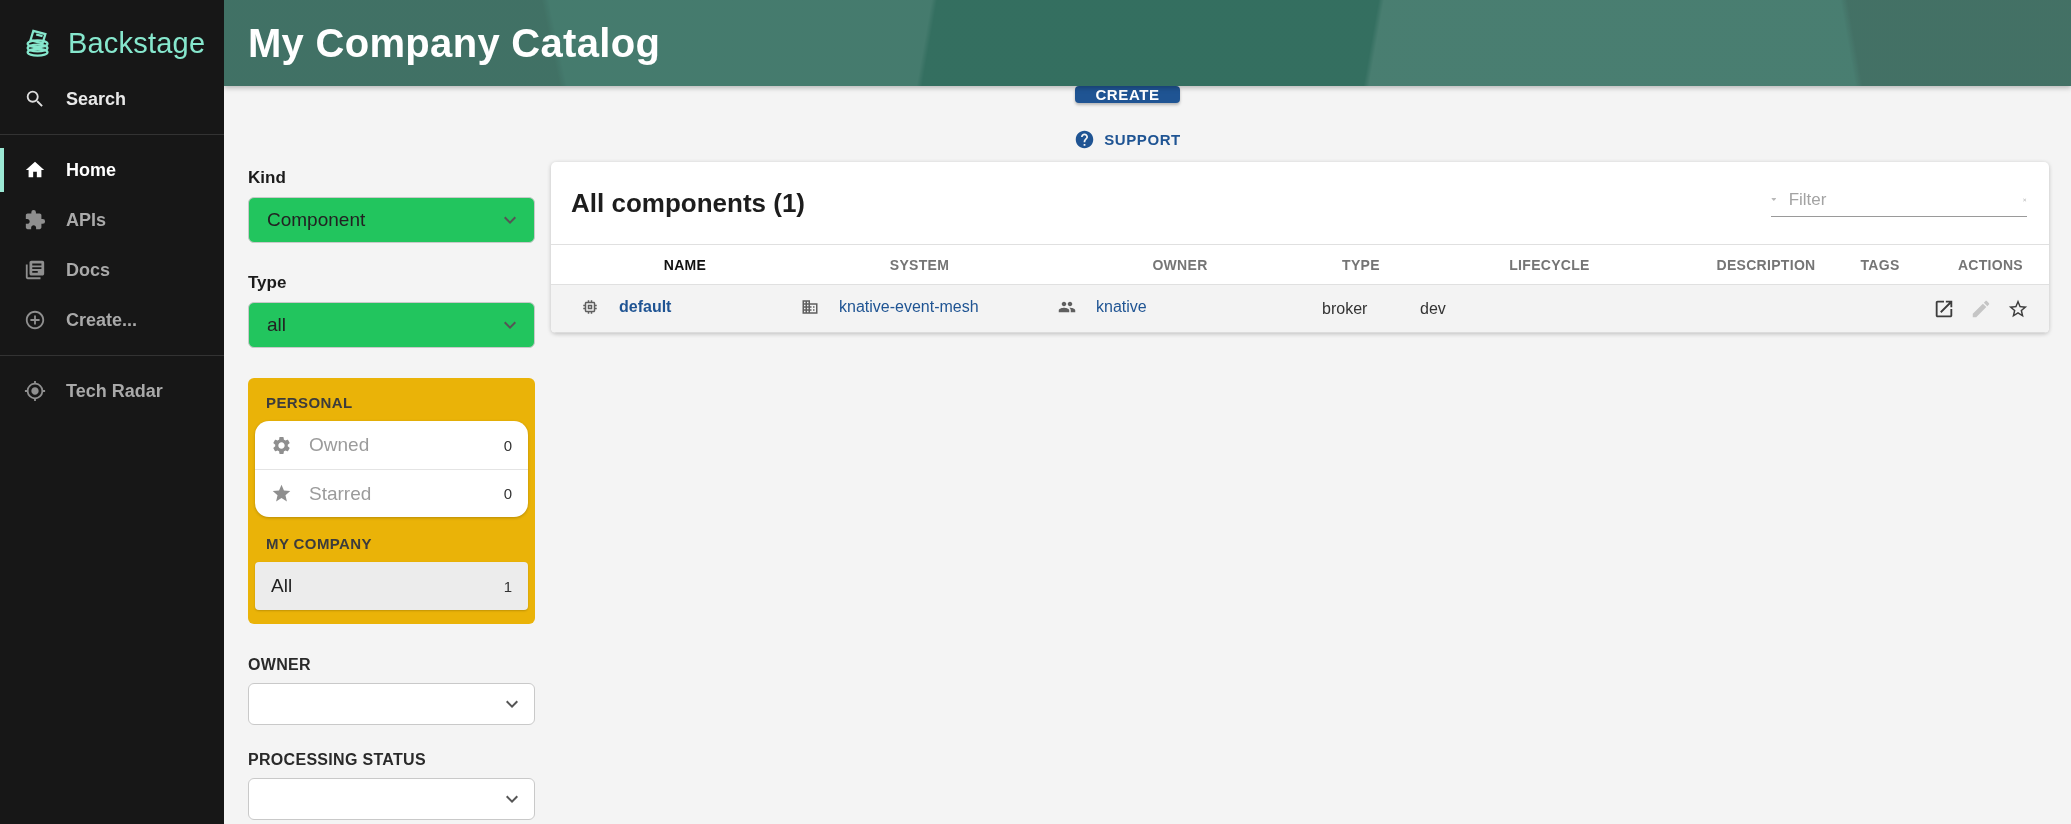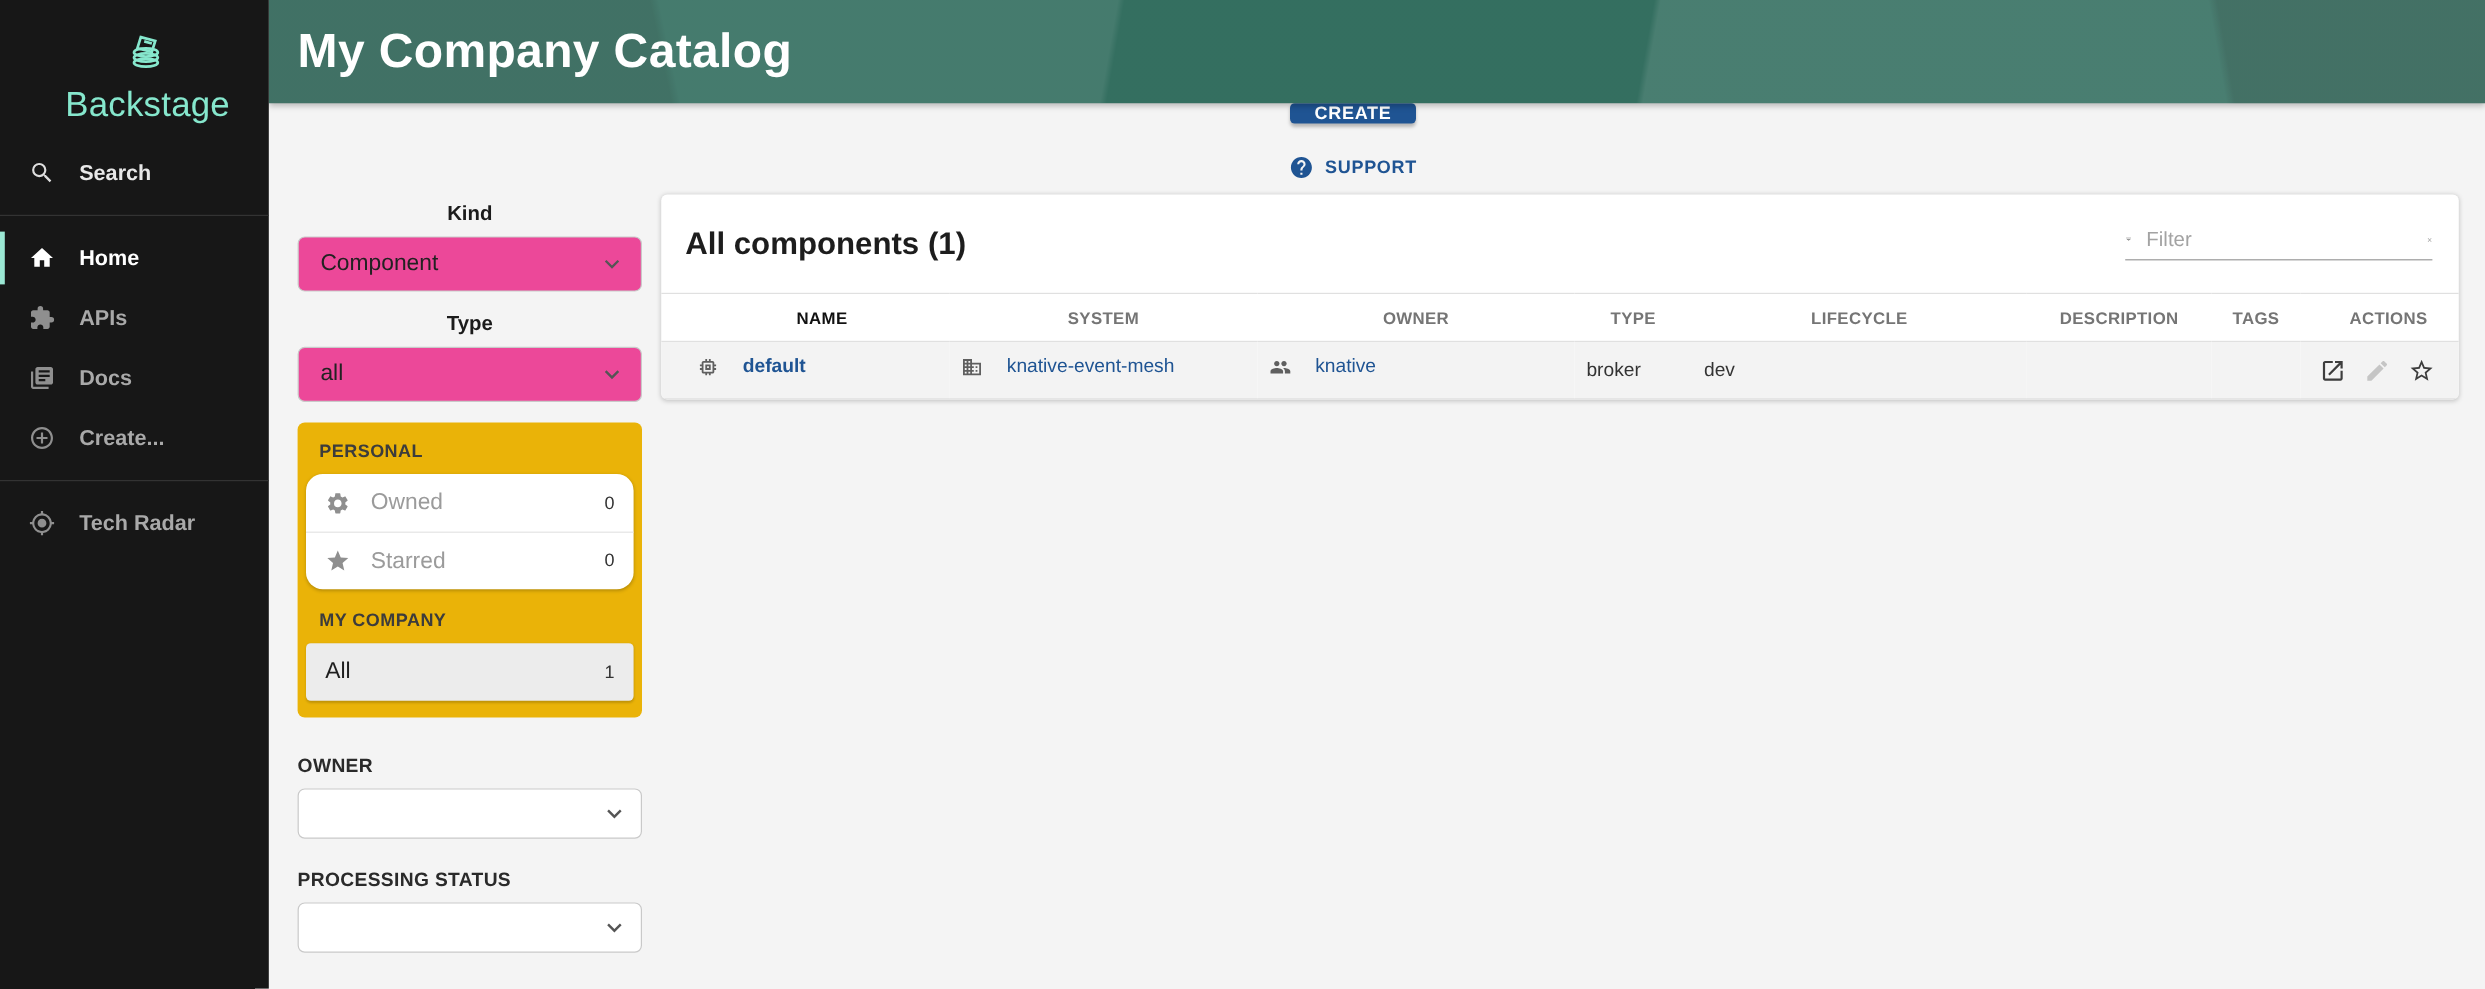--- a/index.html
+++ b/index.html
@@ -12,21 +12,21 @@
   }
   .app { display:flex; width:100%; height:100%; }
 
   
   .sidebar {
     width:224px; min-width:224px; height:100%;
     background:#171717;
     display:flex; flex-direction:column;
     z-index:5;
   }
-  .logo-row { display:flex; align-items:center; gap:12px; padding:26px 0 6px 22px;flex-direction:column; }
+  .logo-row { display:flex; align-items:center; gap:12px; padding:26px 0 6px 22px; }
   .logo-icon { color:#86e7cd; width:34px; height:34px; }
   .logo-text { color:#86e7cd; font-size:29px; font-weight:400; letter-spacing:0.2px; }
   .side-item {
     position:relative;
     display:flex; align-items:center; gap:20px;
     height:50px; padding-left:24px;
     color:#a9a9a9; font-size:18px; font-weight:600;
     cursor:pointer;
   }
   .side-item .s-icon { width:22px; height:22px; display:flex; color:#8f8f8f; }
@@ -80,26 +80,26 @@
   }
   .support-btn .s-icon { width:21px; height:21px; display:flex; }
 
   
   .body-row { flex:1; display:flex; align-items:flex-start; padding:12px 22px 0 24px; gap:16px; }
 
   
   .filter-col { width:287px; min-width:287px; padding-top:6px; }
   .f-label { font-size:17px; font-weight:700; color:#1b1b1b; margin-bottom:9px; }
   .f-select {
-    height:46px; background:#ec4899; border:1px solid #c9c9c9; border-radius:6px;
+    height:46px; background:#22c55e; border:1px solid #c9c9c9; border-radius:6px;
     display:flex; align-items:center; justify-content:space-between;
     padding:0 12px 0 18px; font-size:19px; color:#222222; cursor:pointer;
   }
   .f-select .chev { width:24px; height:24px; color:#555555; display:flex; }
-  .f-block { margin-bottom:17px;text-align:center; }
+  .f-block { margin-bottom:30px; }
 
   .facet-card { background:#eab308; border-radius:6px; padding:12px 7px 14px 7px; margin-bottom:32px; }
   .facet-heading { font-size:15px; font-weight:700; color:#3c3c3c; letter-spacing:0.4px; margin:4px 0 10px 11px; }
   .facet-list { background:#ffffff; border-radius:14px; box-shadow:0 1px 3px rgba(0,0,0,0.22); }
   .facet-item {
     display:flex; align-items:center; height:48px; padding:0 16px; cursor:pointer;
   }
   .facet-item + .facet-item { border-top:1px solid #e4e4e4; }
   .facet-item .f-icon { width:21px; height:21px; color:#8f8f8f; display:flex; margin-right:17px; }
   .facet-item .f-text { flex:1; font-size:19px; color:#9b9b9b; }

